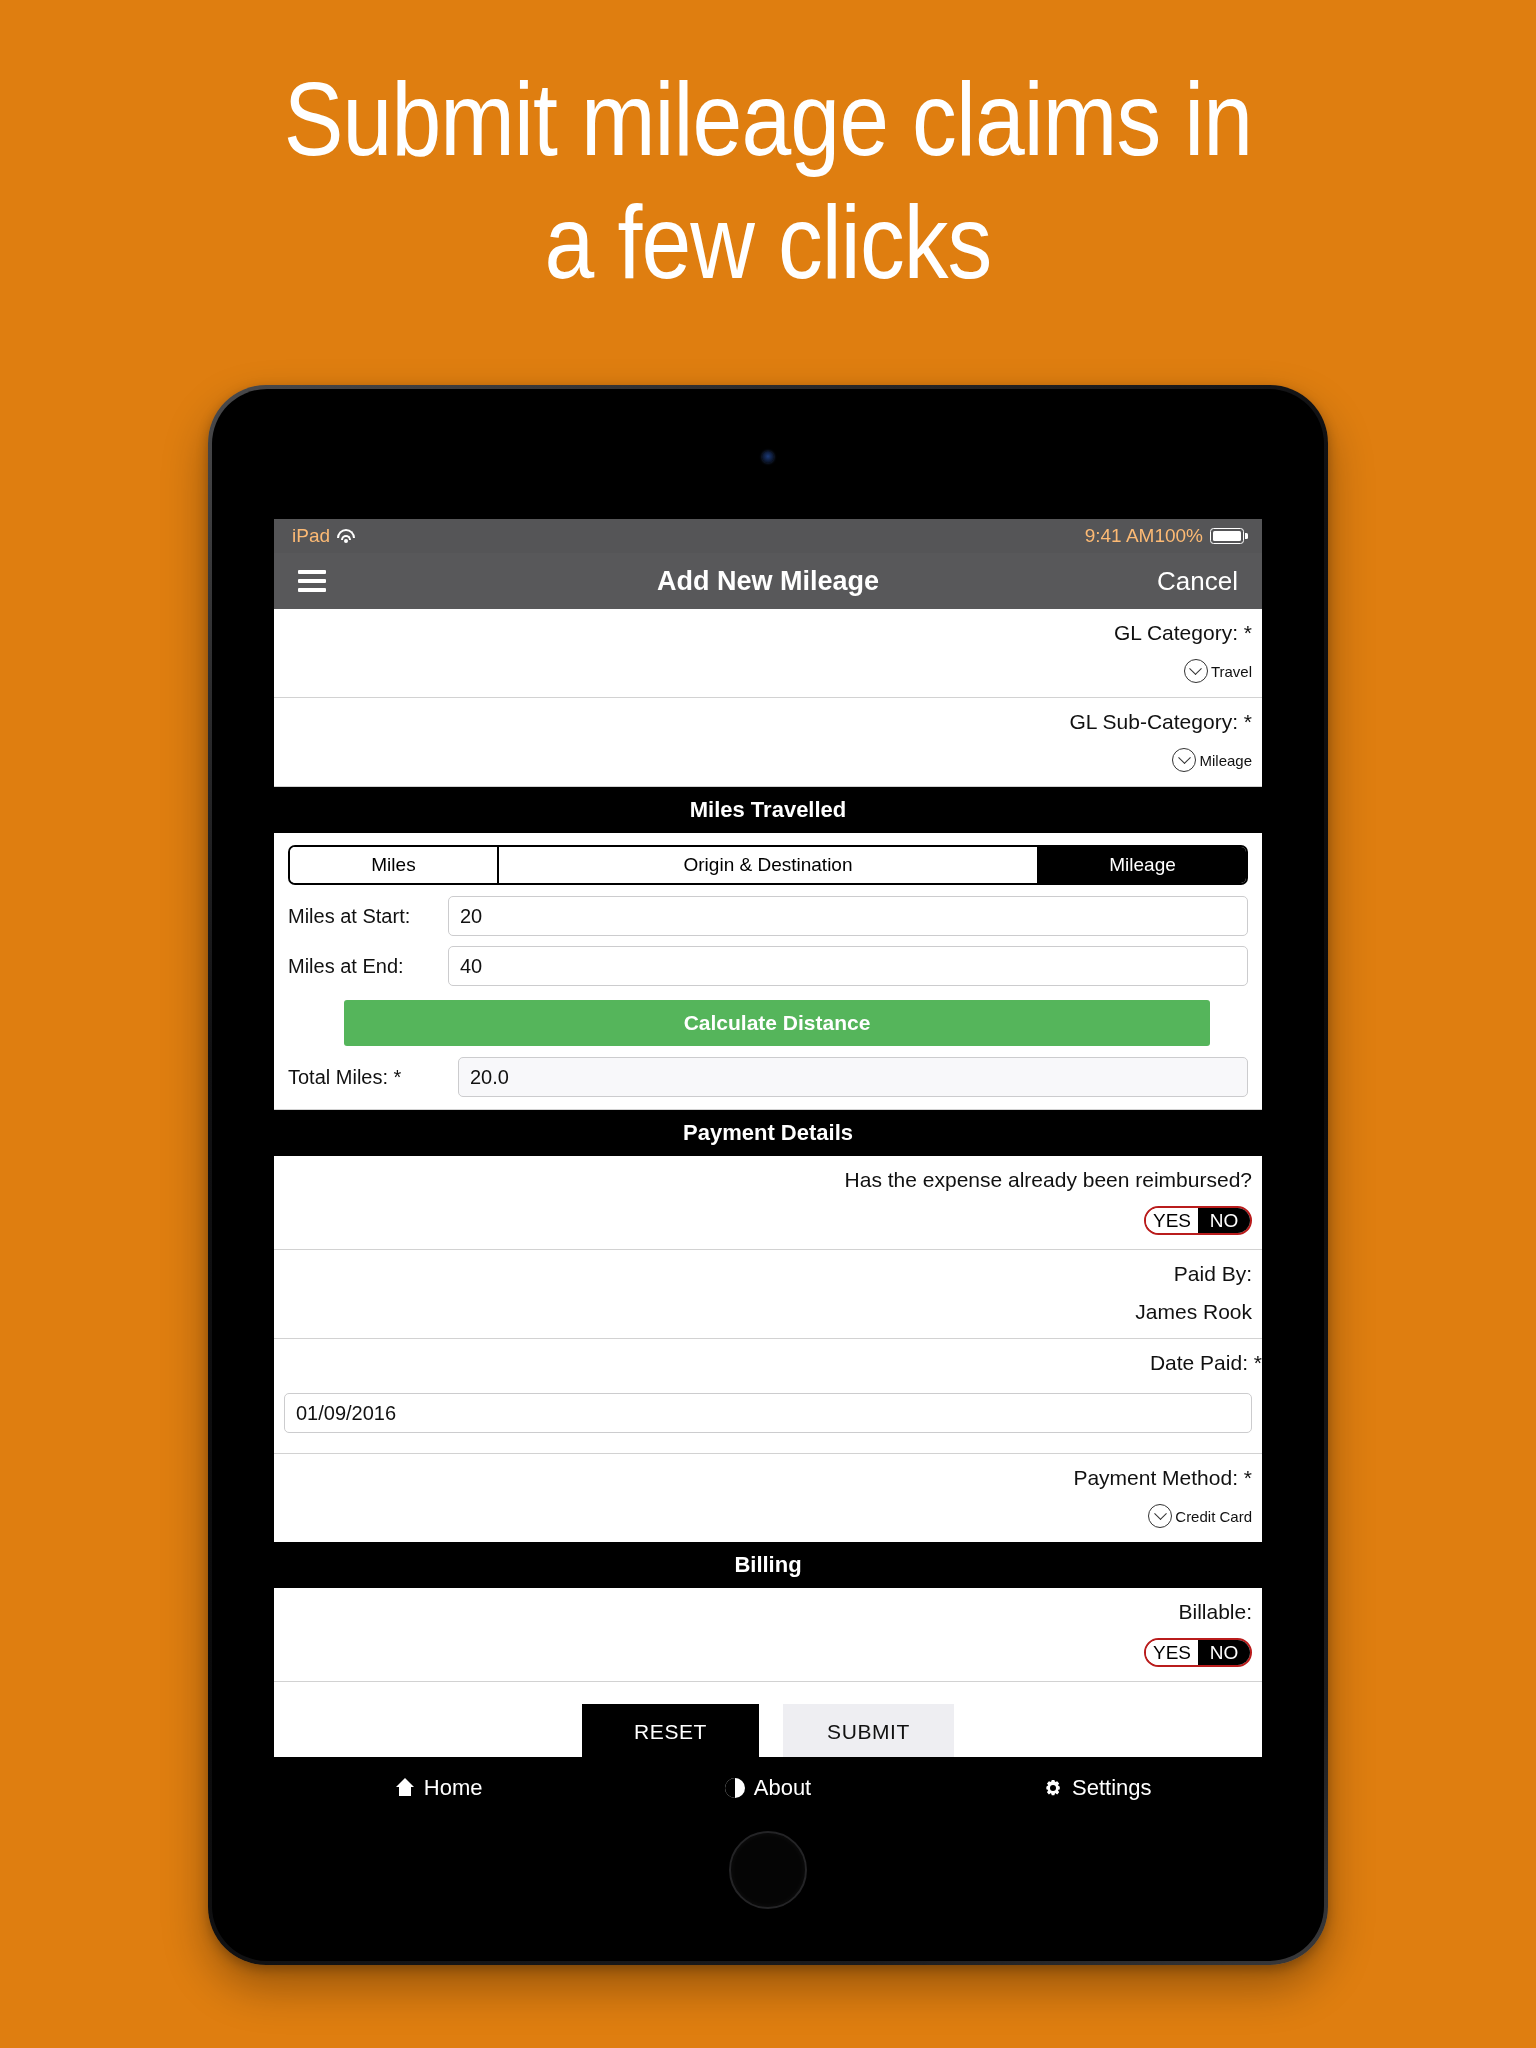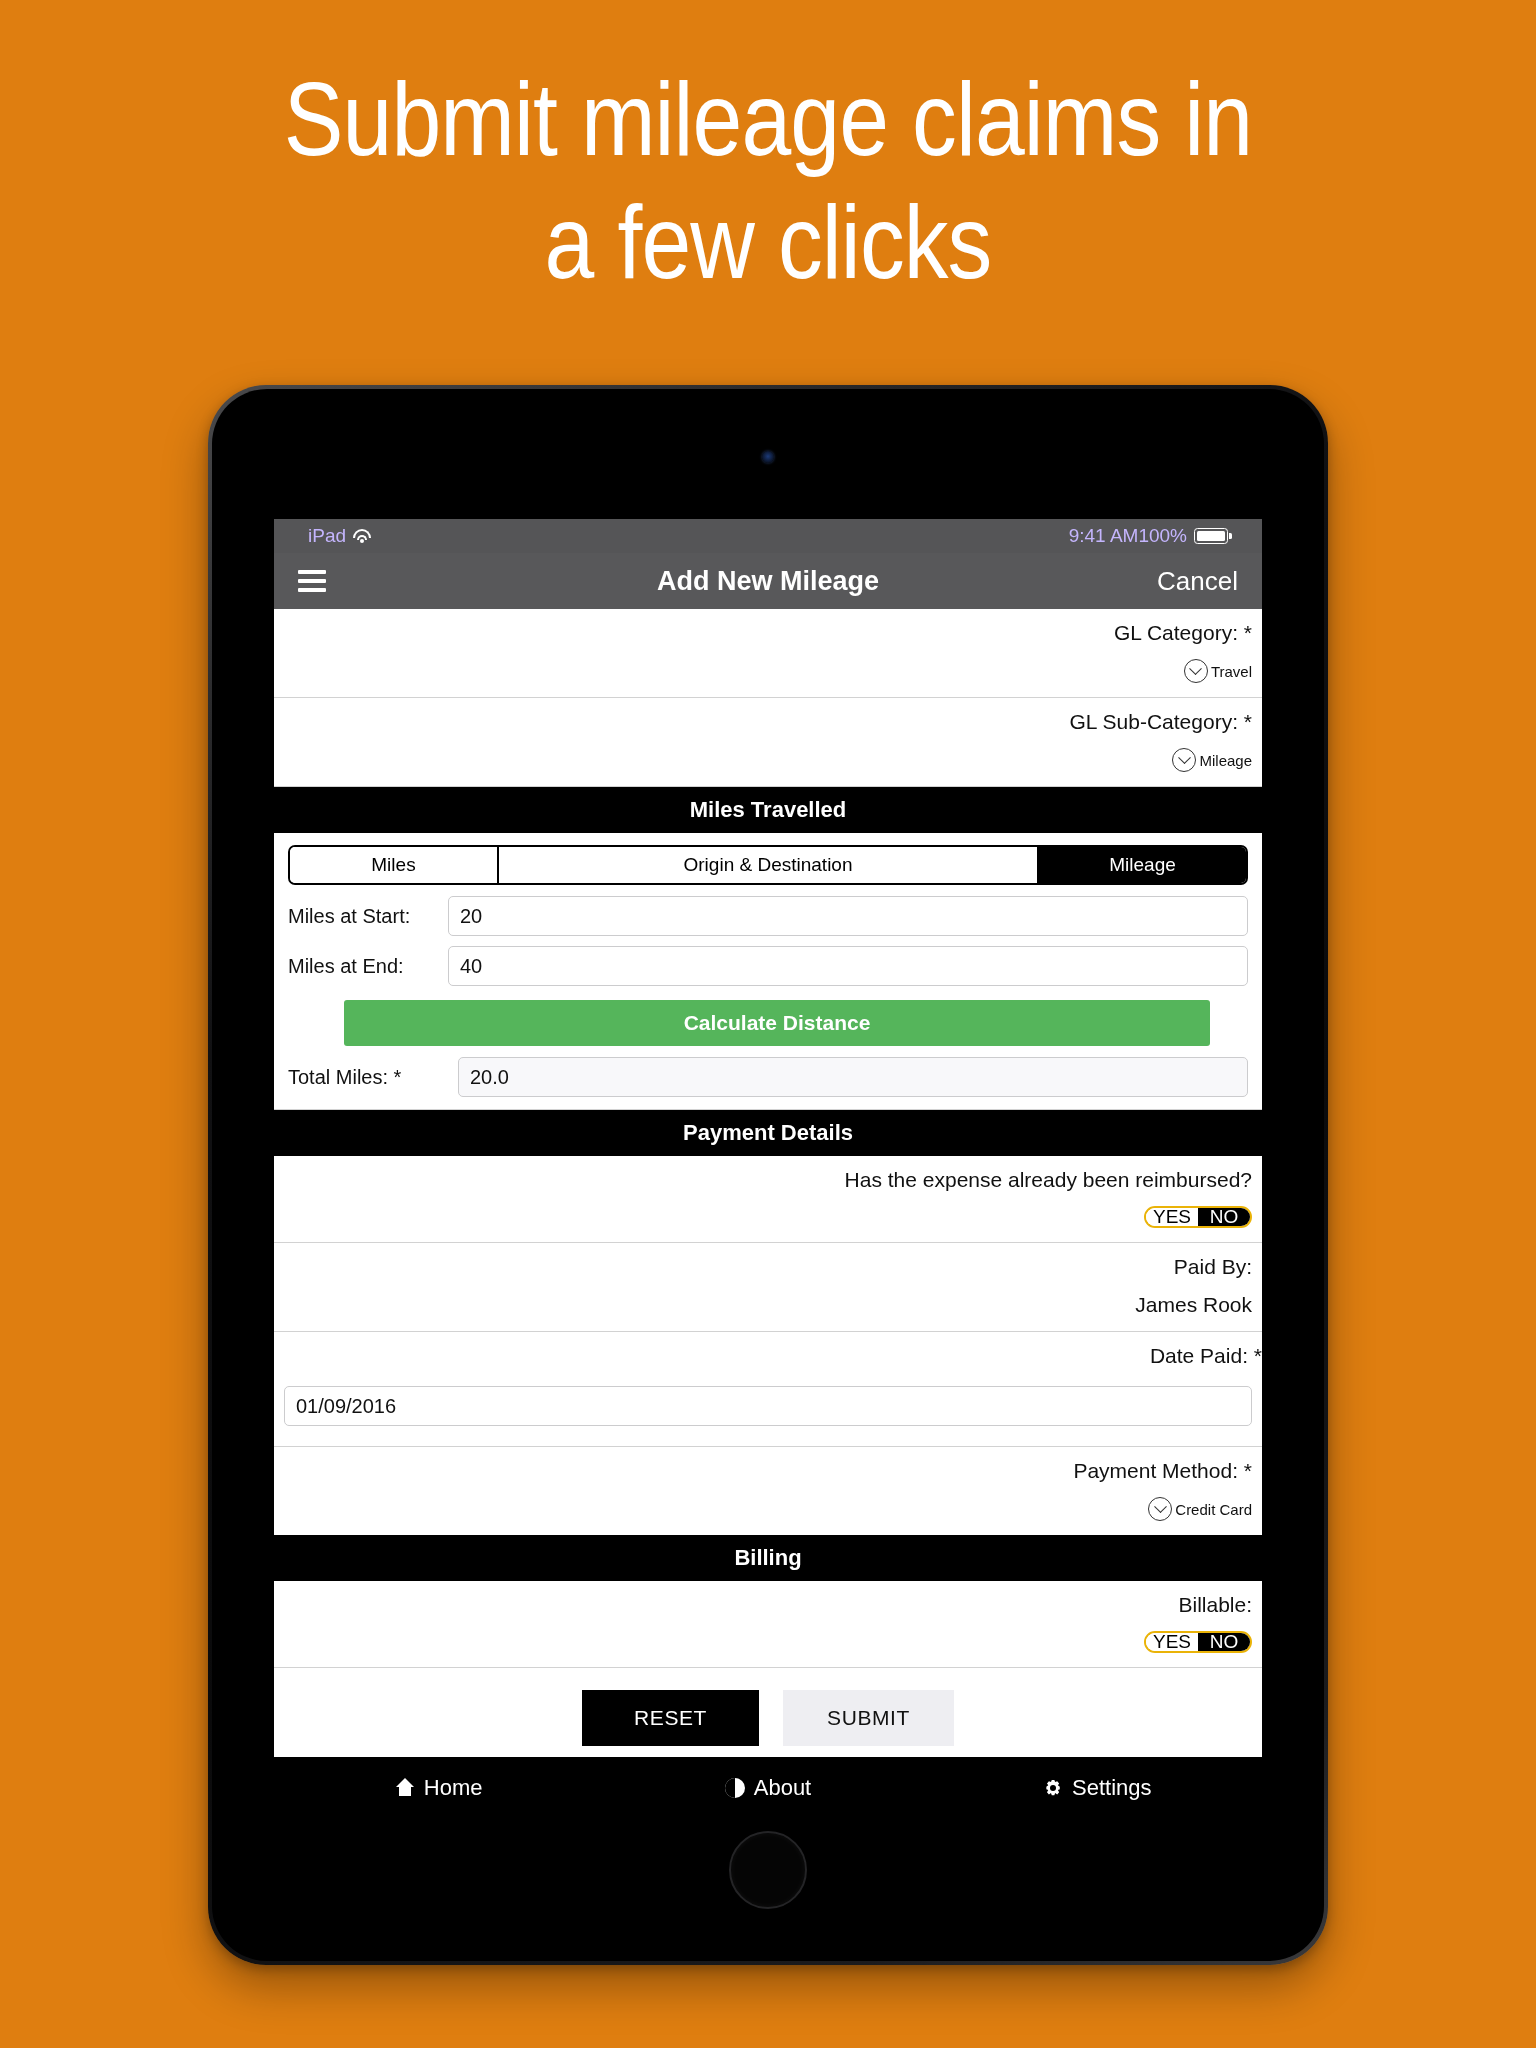--- a/index.html
+++ b/index.html
@@ -87,24 +87,24 @@
     background: #ffffff;
     overflow: hidden;
     display: flex;
     flex-direction: column;
   }
 
   
   .statusbar {
     height: 34px;
     background: #555557;
-    color: #c4b5fd;
+    color: #fdba74;
     display: flex;
     align-items: center;
-    padding: 0 34px;
+    padding: 0 18px;
     font-size: 19px;
     flex: 0 0 auto;
   }
   .sb-left { display: flex; align-items: center; gap: 7px; }
   .sb-center { flex: 1; text-align: right; }
   .sb-right { display: flex; align-items: center; gap: 7px; }
   .wifi-icon { display: inline-block; width: 18px; height: 14px; position: relative; }
   .wifi-icon i {
     position: absolute; left: 50%; bottom: 0;
     border: 2.2px solid #fff; border-bottom: none; border-radius: 50% 50% 0 0 / 100% 100% 0 0;
@@ -243,24 +243,24 @@
     text-align: center;
     padding: 11px 8px;
     border-radius: 3px;
   }
 
   .datefield-wrap { padding: 4px 10px 6px; }
 
   
   .yesno {
     display:inline-flex;
-    border: 2px solid #eab308;
+    border: 2px solid #b91c1c;
     border-radius: 16px;
     overflow:hidden;
-    height: 22px;
+    height: 29px;
   }
   .yesno div {
     display:flex; align-items:center; justify-content:center;
     width: 52px;
     font-size: 19px;
   }
   .yesno .yes { background:#ffffff; color:#000; }
   .yesno .no  { background:#000000; color:#ffffff; }
 
   

